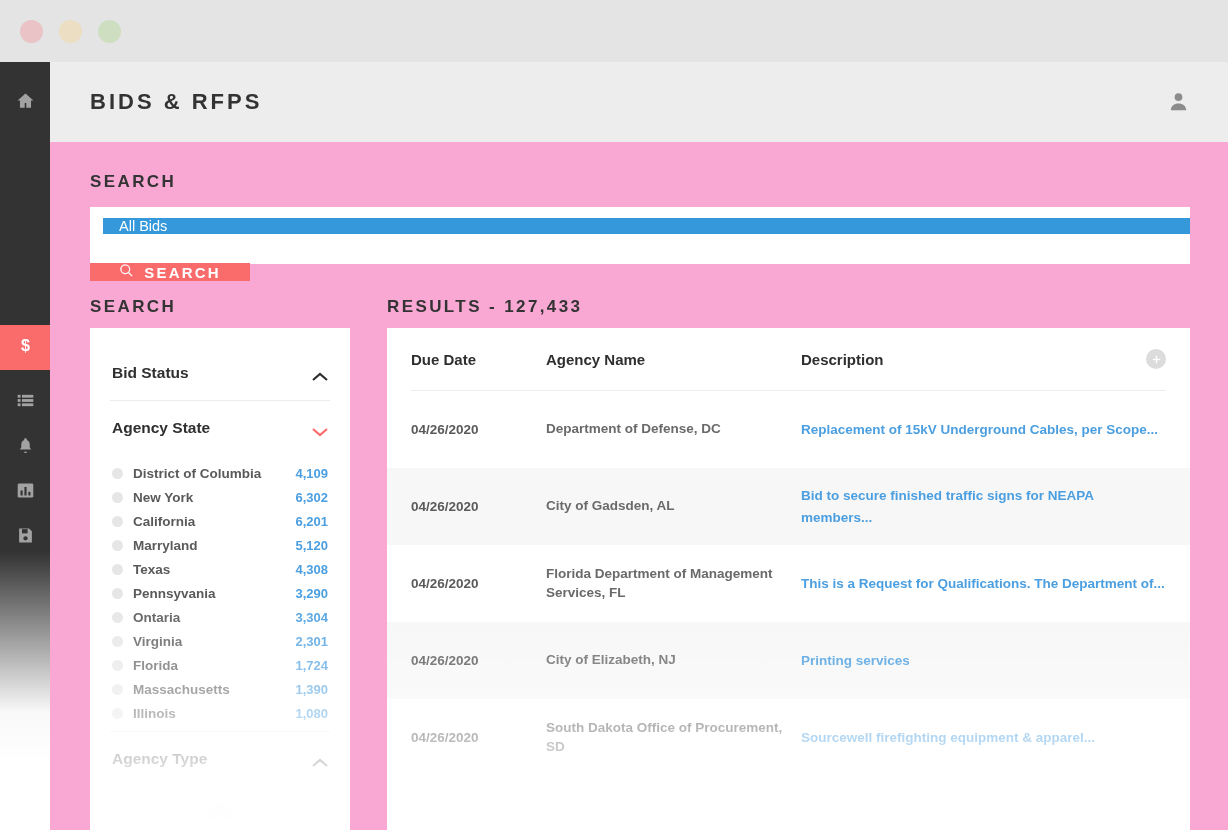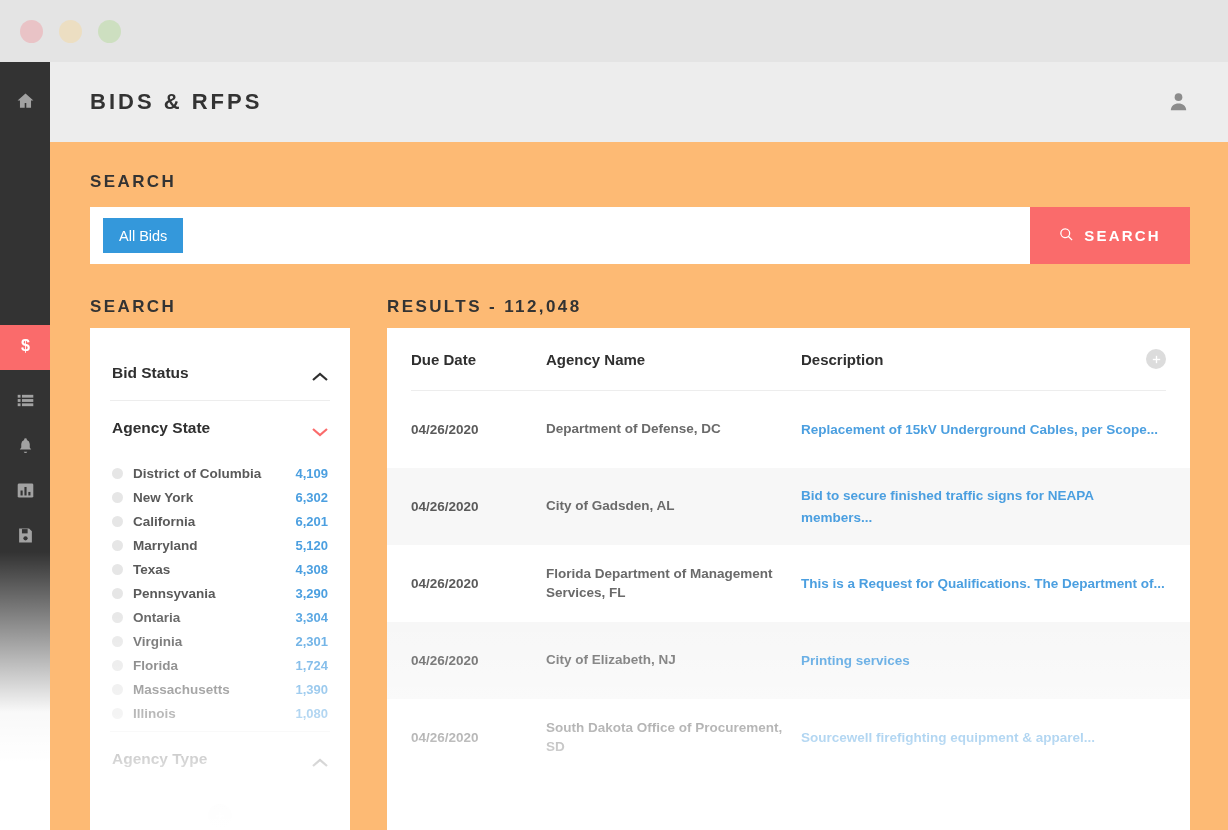--- a/index.html
+++ b/index.html
@@ -58,31 +58,31 @@
   .pageheader .title {
     position: absolute; left: 40px; top: 27px;
     font-size: 22px; font-weight: bold; letter-spacing: 3px; color: #333333;
   }
   .pageheader .user-ic { position: absolute; right: 38px; top: 28px; }
   .pageheader .user-ic svg { fill: #8c8c8c; }
 
   
   .content {
     position: absolute; left: 50px; top: 142px; width: 1178px; height: 688px;
-    background: #fdba74; overflow: hidden;
+    background: #f9a8d4; overflow: hidden;
   }
 
   .sect-label {
     font-size: 17px; font-weight: bold; letter-spacing: 2.4px; color: #333333;
   }
   .search-label { position: absolute; left: 40px; top: 30px; }
 
   .searchbar {
     position: absolute; left: 40px; top: 65px; width: 1100px; height: 57px;
-    background: #ffffff; display: flex; align-items: stretch;
+    background: #ffffff; display: flex; align-items: stretch; flex-direction: column;
   }
   .allbids {
     margin: 11px 0 11px 13px; padding: 0 16px; height: 35px;
     background: #3498db; color: #ffffff; border: none;
     font-family: "Liberation Sans", sans-serif; font-size: 14.5px;
     display: flex; align-items: center; cursor: pointer;
   }
   .search-input-wrap { flex: 1; }
   .search-input {
     width: 100%; height: 100%; border: none; outline: none;
@@ -289,21 +289,21 @@
         <span>
           <svg width="15" height="15" viewBox="0 0 24 24">
               <path d="M10 2a8 8 0 1 0 4.9 14.3l5.4 5.4 1.4-1.4-5.4-5.4A8 8 0 0 0 10 2zm0 2a6 6 0 1 1 0 12 6 6 0 0 1 0-12z"></path>
             </svg>
         </span>
         <span>SEARCH</span>
       </button>
     </div>
 
     <div class="sect-label filters-label">SEARCH</div>
-    <div class="sect-label results-label">RESULTS - 112,048</div>
+    <div class="sect-label results-label">RESULTS - 127,433</div>
 
     <div class="filters-panel">
 
       <div class="fgroup-head bidstatus">
         <span>Bid Status</span>
         <span class="chev up">
           <svg width="16" height="10" viewBox="0 0 16 10">
               <polyline points="1,8 8,2 15,8"></polyline>
             </svg>
         </span>

